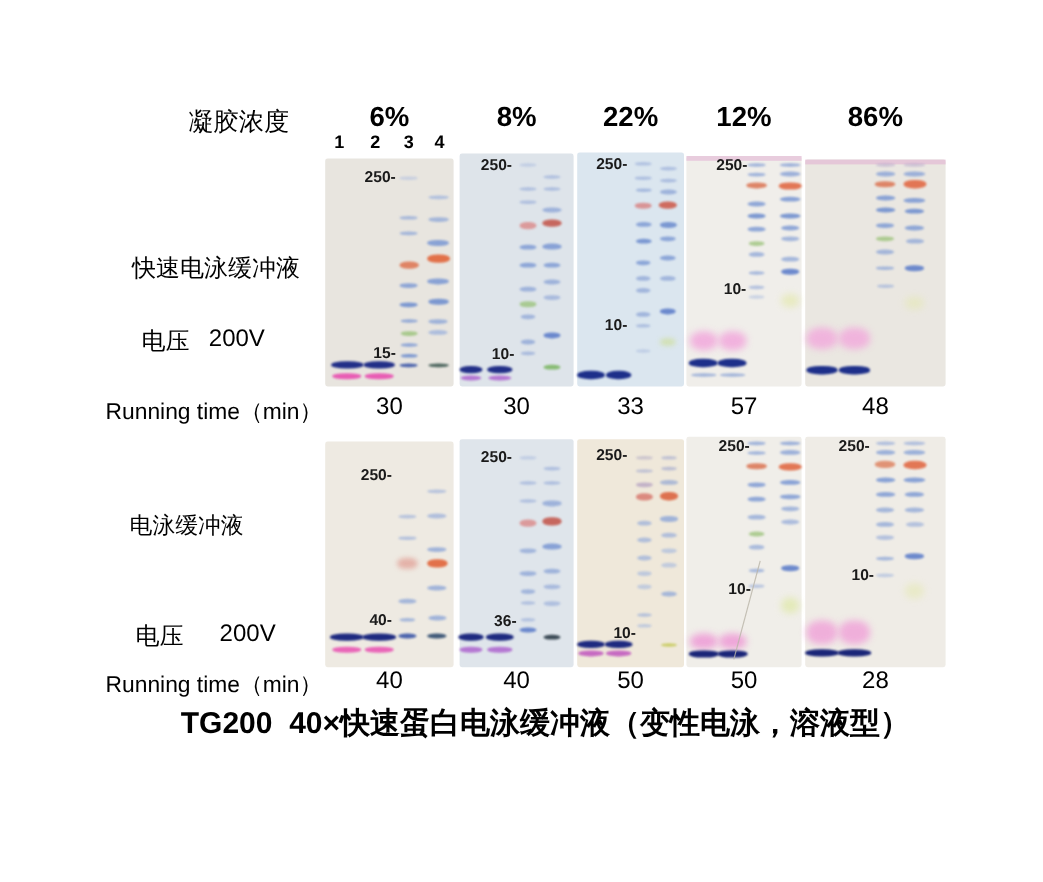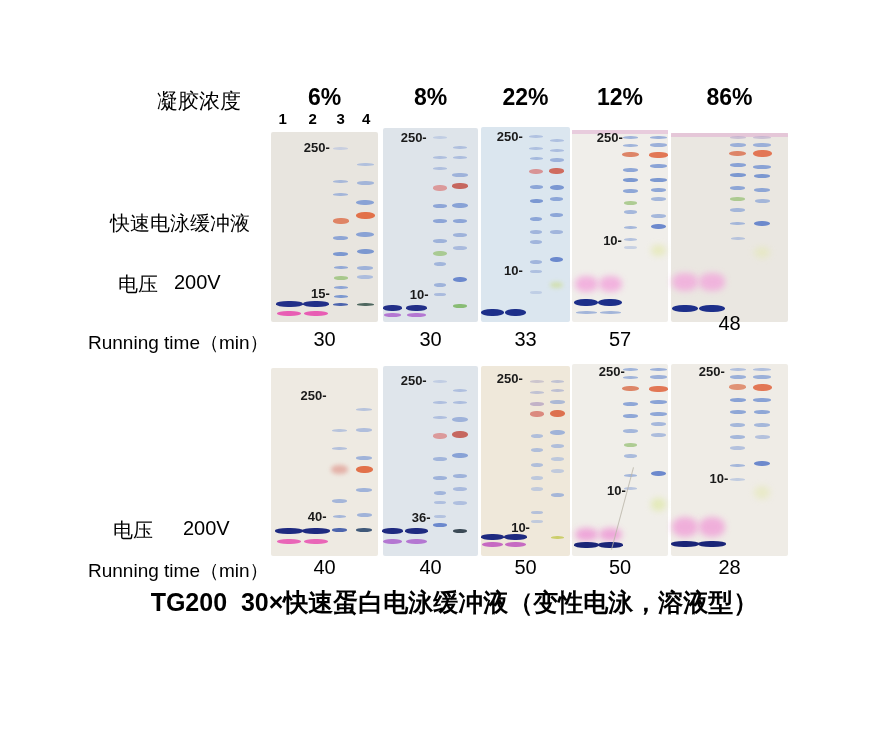--- a/index.html
+++ b/index.html
@@ -32,28 +32,29 @@
   <div class="txt row-label">凝胶浓度</div>
 
   <div class="txt buffer-top">快速电泳缓冲液</div>
   <div class="txt voltage voltage-top">
     <span>电压</span>
     <span>200V</span>
   </div>
   <div class="txt runtime-label runtime-label-top">Running time（min）</div>
 
   <div class="txt buffer-bottom">
+    <div>电泳缓冲液</div>
   </div>
   <div class="txt voltage voltage-bottom">
     <span>电压</span>
     <span>200V</span>
   </div>
   <div class="txt runtime-label runtime-label-bottom">Running time（min）</div>
 
-  <div class="txt caption">TG200  30×快速蛋白电泳缓冲液（变性电泳，溶液型）</div>
+  <div class="txt caption">TG200  40×快速蛋白电泳缓冲液（变性电泳，溶液型）</div>
 <div class="gel" style="left: 271px; top: 132px; width: 107px; height: 190px; background: rgb(232, 229, 223);">
       <div class="band" style="left: 58%; top: calc(8.5% - 1.5px); width: 14%; height: 3px; background: rgb(174, 189, 224); opacity: 0.55; filter: blur(0.7px);"></div>
       <div class="band" style="left: 58%; top: calc(26% - 1.5px); width: 14%; height: 3px; background: rgb(147, 170, 216); opacity: 0.75; filter: blur(0.7px);"></div>
       <div class="band" style="left: 58%; top: calc(33% - 1.5px); width: 14%; height: 3px; background: rgb(147, 170, 216); opacity: 0.8; filter: blur(0.7px);"></div>
       <div class="band" style="left: 57.5%; top: calc(47% - 3px); width: 15%; height: 6px; background: rgb(223, 122, 88); opacity: 0.9; filter: blur(0.7px);"></div>
       <div class="band" style="left: 58%; top: calc(56% - 2px); width: 14%; height: 4px; background: rgb(127, 155, 212); opacity: 0.85; filter: blur(0.7px);"></div>
       <div class="band" style="left: 58%; top: calc(64% - 2px); width: 14%; height: 4px; background: rgb(113, 144, 207); opacity: 0.9; filter: blur(0.7px);"></div>
       <div class="band" style="left: 58.5%; top: calc(71.5% - 1.5px); width: 13%; height: 3px; background: rgb(127, 155, 212); opacity: 0.8; filter: blur(0.7px);"></div>
       <div class="band" style="left: 58.5%; top: calc(77% - 2px); width: 13%; height: 4px; background: rgb(157, 196, 126); opacity: 0.85; filter: blur(0.7px);"></div>
       <div class="band" style="left: 58.5%; top: calc(82% - 1.5px); width: 13%; height: 3px; background: rgb(127, 155, 212); opacity: 0.85; filter: blur(0.7px);"></div>
@@ -328,19 +329,19 @@
     <span class="conc-label" style="left: 430.5px; top: 84px;">8%</span>
     <span class="runtime-val" style="left: 430.5px; top: 328px;">30</span>
     <span class="runtime-val" style="left: 430.5px; top: 556px;">40</span>
     <span class="conc-label" style="left: 525.5px; top: 84px;">22%</span>
     <span class="runtime-val" style="left: 525.5px; top: 328px;">33</span>
     <span class="runtime-val" style="left: 525.5px; top: 556px;">50</span>
     <span class="conc-label" style="left: 620px; top: 84px;">12%</span>
     <span class="runtime-val" style="left: 620px; top: 328px;">57</span>
     <span class="runtime-val" style="left: 620px; top: 556px;">50</span>
     <span class="conc-label" style="left: 729.5px; top: 84px;">86%</span>
-    <span class="runtime-val" style="left: 729.5px; top: 312px;">48</span>
+    <span class="runtime-val" style="left: 729.5px; top: 328px;">48</span>
     <span class="runtime-val" style="left: 729.5px; top: 556px;">28</span>
     <span class="lane-num" style="left: 282.77px; top: 110px;">1</span>
     <span class="lane-num" style="left: 312.73px; top: 110px;">2</span>
     <span class="lane-num" style="left: 340.55px; top: 110px;">3</span>
     <span class="lane-num" style="left: 366.23px; top: 110px;">4</span>
   </div>
 
 </body></html>

